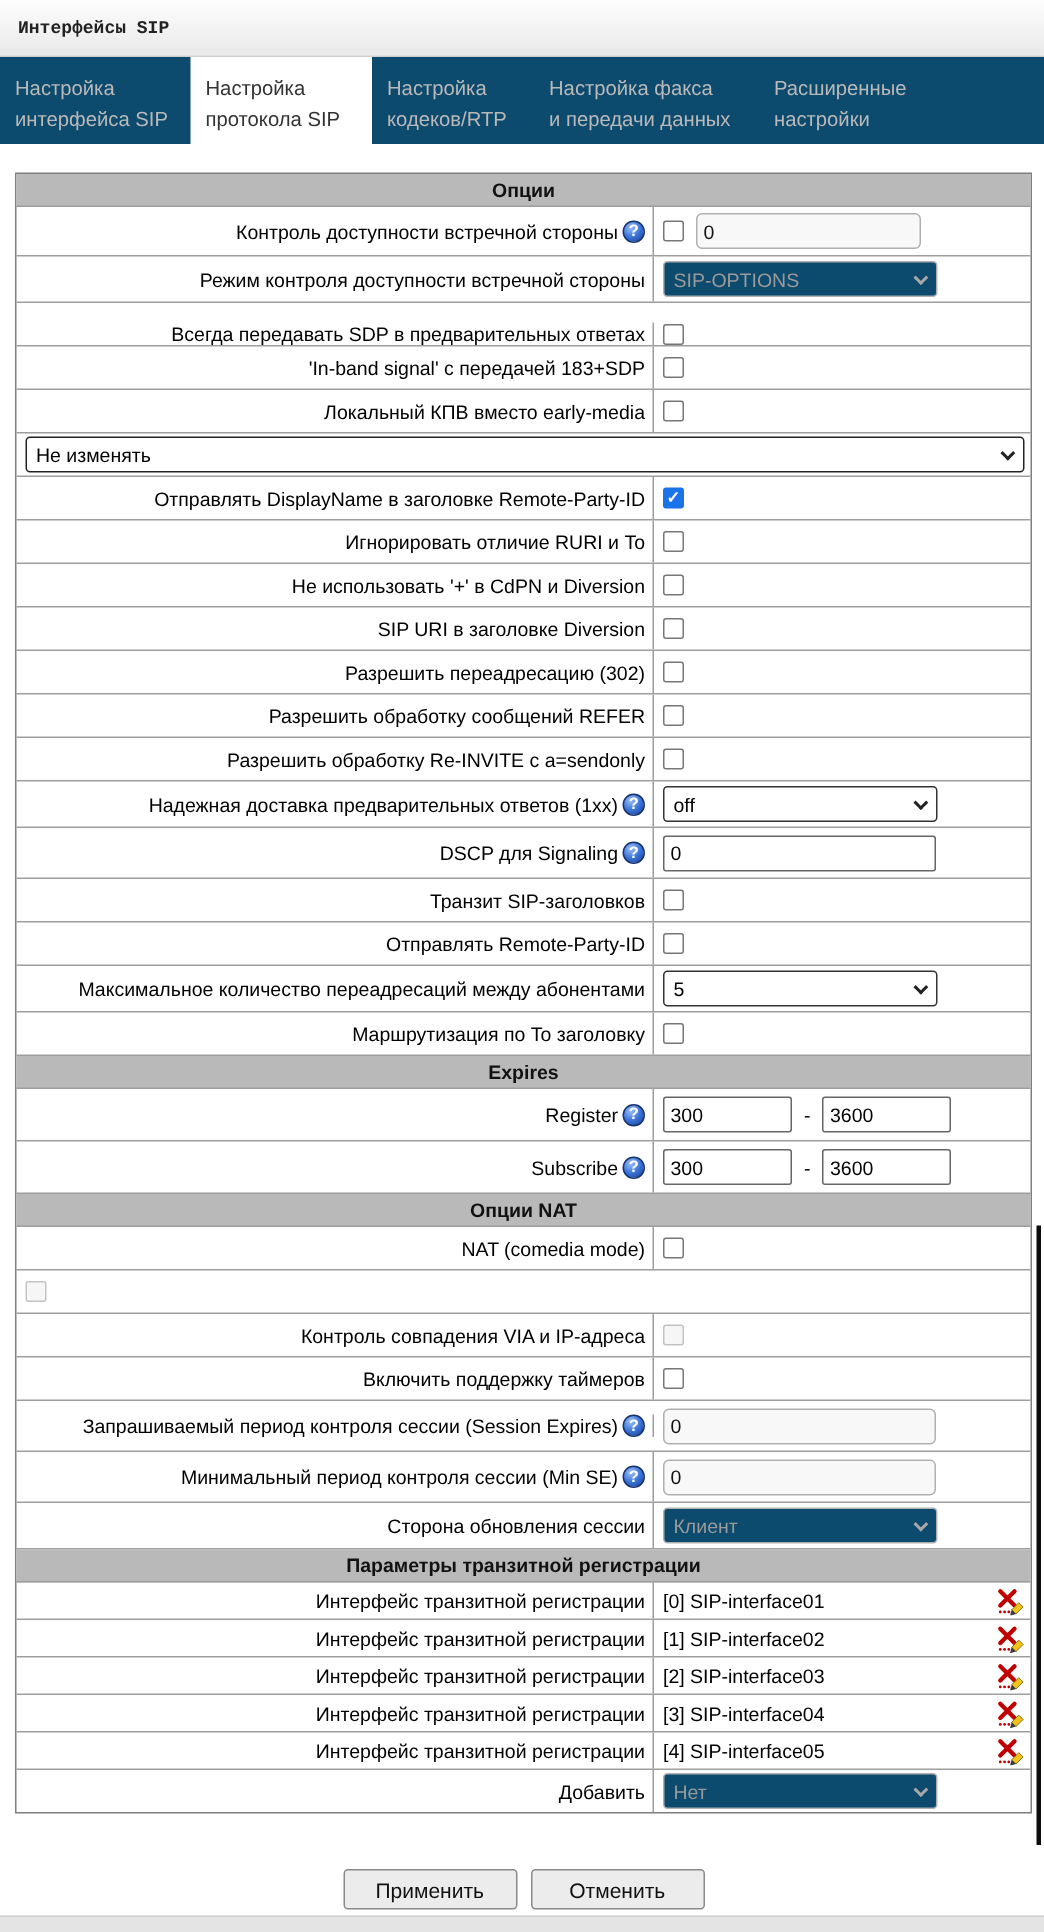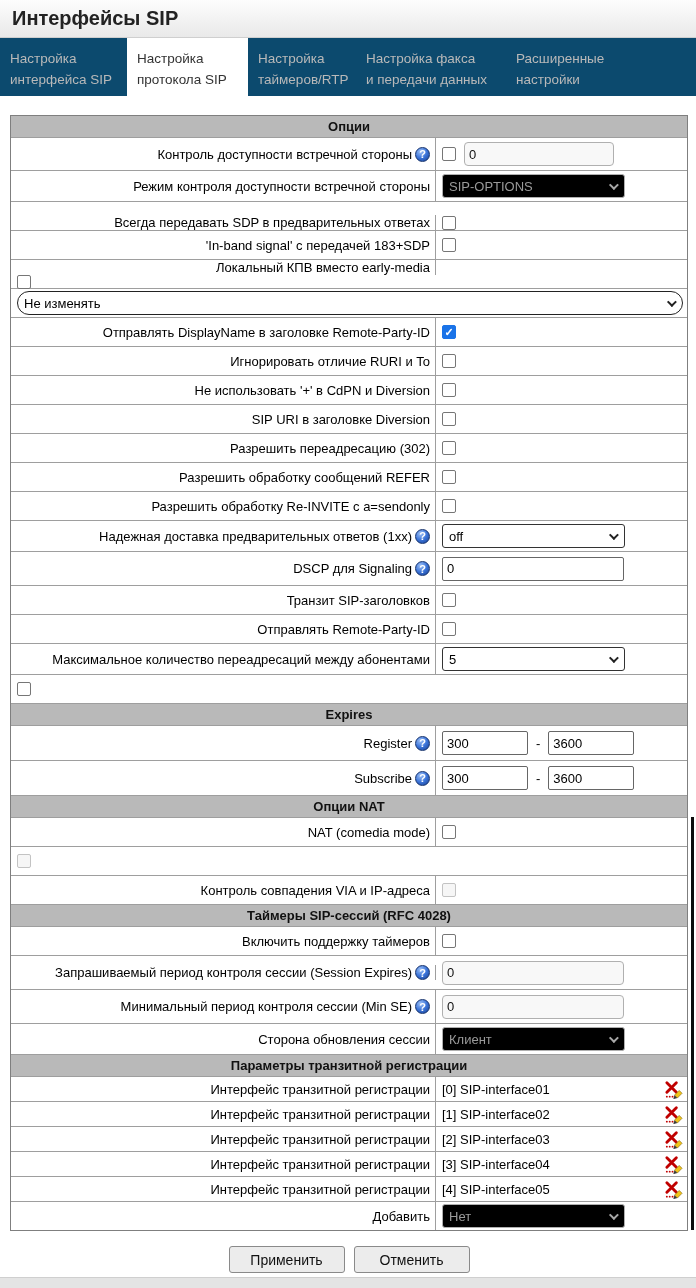--- a/index.html
+++ b/index.html
@@ -9,21 +9,21 @@
     background:#fff; position:relative; overflow:hidden;
   }
   .screen { position:absolute; inset:0; width:696px; height:1288px; background:#fff; }
 
   
   .page-header {
     height:38px; background:linear-gradient(#fdfdfd,#e9e9e9);
     border-bottom:1px solid #cfcfcf;
     display:flex; align-items:center; padding-left:12px;
   }
-  .page-title { font-size:20px; font-weight:bold; color:#222; }
+  .page-title { font-size:12px; font-weight:bold; color:#222;font-family:Liberation Mono, monospace; }
 
   
   .tabs { display:flex; background:#0c4a6e; height:58px; }
   .tab {
     padding:11px 10px 0 10px; font-size:13.5px; color:#b9b9b9;
     line-height:1.55; cursor:pointer; height:58px;
   }
   .tab.active { background:#ffffff; color:#333; }
   .tab-fill { flex:1; }
   .t1{width:127px}.t2{width:121px}.t3{width:108px}.t4{width:150px}.t5{width:122px}
@@ -65,22 +65,22 @@
     padding:0 4px; outline:none;
   }
   .inp.dis { background:#f8f8f8; border:1px solid #b0b0b0; border-radius:4px; color:#111; }
   .w150{width:150px}.w182{width:182px}.w86{width:86px}
 
   .sel {
     height:24px; border:1px solid #333; border-radius:3px; background:#fff;
     display:flex; align-items:center; font-size:13px; color:#000;
     padding:0 6px; width:183px; cursor:pointer; justify-content:space-between;
   }
-  .sel.wide { width:100%; border-color:#222;border-radius:12px; }
-  .sel.dis { background:#000000; border-color:#b0b0b0; color:#9a9a9a; cursor:default; }
+  .sel.wide { width:100%; border-color:#222; }
+  .sel.dis { background:#0c4a6e; border-color:#b0b0b0; color:#9a9a9a; cursor:default; }
   .chev {
     width:7px; height:7px; border-right:2px solid #222; border-bottom:2px solid #222;
     transform:rotate(45deg) translateY(-2px); flex:0 0 auto; margin-right:2px;
   }
   .sel.dis .chev { border-color:#a8a8a8; }
 
   .help {
     width:15px; height:15px; border-radius:50%; flex:0 0 auto;
     background:radial-gradient(circle at 35% 28%, #9dc0f5 0%, #3b74d9 50%, #173f8f 100%);
     color:#fff; font-size:11px; font-weight:bold;
@@ -122,21 +122,21 @@
     <div class="tab t1">
       <div>Настройка</div>
       <div>интерфейса SIP</div>
     </div>
     <div class="tab t2 active">
       <div>Настройка</div>
       <div>протокола SIP</div>
     </div>
     <div class="tab t3">
       <div>Настройка</div>
-      <div>таймеров/RTP</div>
+      <div>кодеков/RTP</div>
     </div>
     <div class="tab t4">
       <div>Настройка факса</div>
       <div>и передачи данных</div>
     </div>
     <div class="tab t5">
       <div>Расширенные</div>
       <div>настройки</div>
     </div>
     <div class="tab-fill"></div>
@@ -174,21 +174,21 @@
         </div>
       </div>
       <div class="row" style="height: 29px;">
         <div class="cell-label">
           <span>'In-band signal' с передачей 183+SDP</span>
         </div>
         <div class="cell-ctrl">
           <span class="cb"></span>
         </div>
       </div>
-      <div class="row" style="height: 29px; flex-direction: column;">
+      <div class="row" style="height: 29px;">
         <div class="cell-label">
           <span>Локальный КПВ вместо early-media</span>
         </div>
         <div class="cell-ctrl">
           <span class="cb"></span>
         </div>
       </div>
       <div class="row" style="height: 29px;">
         <div class="cell-ctrl">
           <div class="sel wide">
@@ -297,20 +297,23 @@
           <span>Максимальное количество переадресаций между абонентами</span>
         </div>
         <div class="cell-ctrl">
           <div class="sel">
             <span>5</span>
             <span class="chev"></span>
           </div>
         </div>
       </div>
       <div class="row" style="height: 29px;">
+        <div class="cell-label">
+          <span>Маршрутизация по To заголовку</span>
+        </div>
         <div class="cell-ctrl">
           <span class="cb"></span>
         </div>
       </div>
       <div class="row-section" style="height: 22px;">Expires</div>
       <div class="row" style="height: 35px;">
         <div class="cell-label">
           <span>Register</span>
           <span class="help">?</span>
         </div>
@@ -346,21 +349,20 @@
         </div>
       </div>
       <div class="row" style="height: 29px;">
         <div class="cell-label">
           <span>Контроль совпадения VIA и IP-адреса</span>
         </div>
         <div class="cell-ctrl">
           <span class="cb disabled"></span>
         </div>
       </div>
-      <div class="row-section" style="height: 22px;">Таймеры SIP-сессий (RFC 4028)</div>
       <div class="row" style="height: 29px;">
         <div class="cell-label">
           <span>Включить поддержку таймеров</span>
         </div>
         <div class="cell-ctrl">
           <span class="cb"></span>
         </div>
       </div>
       <div class="row" style="height: 34px; align-items: center;">
         <div class="cell-label">

